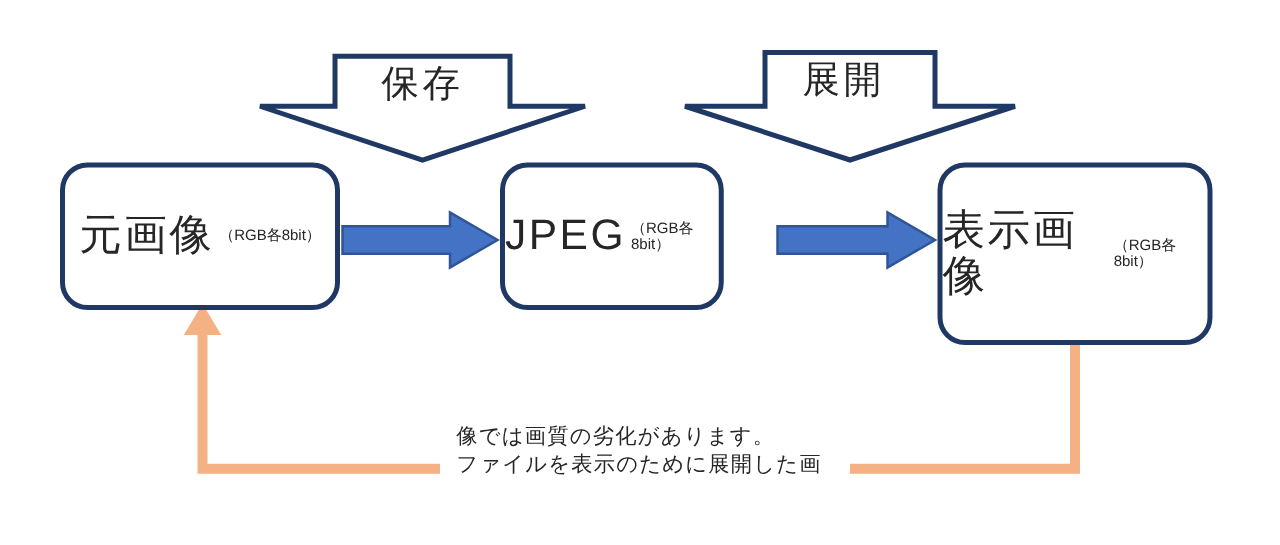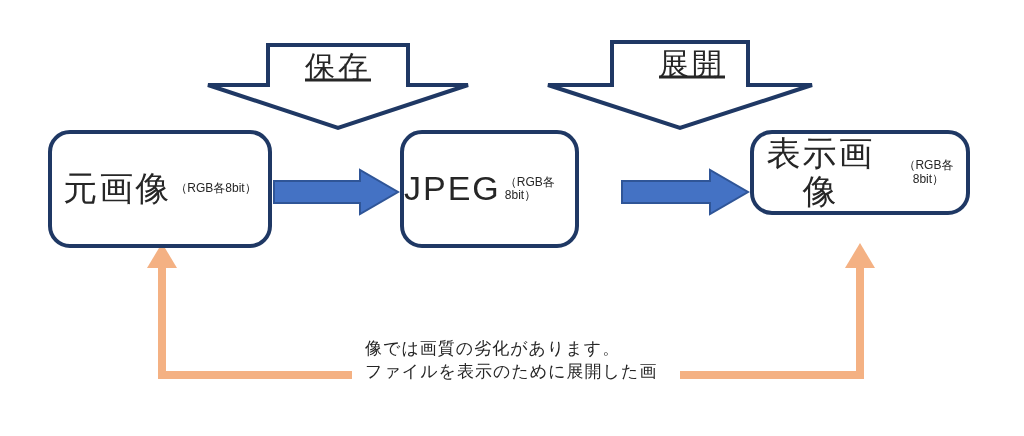--- a/index.html
+++ b/index.html
@@ -71,21 +71,20 @@
     color: var(--text);
     line-height: 1.1;
   }
   .arrow-label {
     position: absolute;
     font-size: 30px;
     color: var(--text);
     letter-spacing: 3px;
     transform: translate(-50%, -50%);
     white-space: nowrap;
-    text-decoration: underline;
   }
   .note {
     position: absolute;
     left: 365px;
     top: 337px;
     width: 330px;
     font-size: 17px;
     line-height: 23px;
     color: var(--text);
     letter-spacing: 1px;
@@ -104,33 +103,33 @@
     <polygon class="blue-arrow" points="274,181 360,181 360,170 398,192 360,214 360,203 274,203"></polygon>
     <polygon class="blue-arrow" points="622,181 710,181 710,170 748,192 710,214 710,203 622,203"></polygon>
 
     <path class="orange-line" d="M 352 375 L 162 375 L 162 262"></path>
     <polygon class="orange-head" points="147,268 177,268 162,243"></polygon>
     <path class="orange-line" d="M 680 375 L 860 375 L 860 262"></path>
     <polygon class="orange-head" points="845,268 875,268 860,243"></polygon>
   </svg>
 
   <div class="arrow-label" style="left:338px; top:67px;">保存</div>
-  <div class="arrow-label" style="left:692px; top:64px;">展開</div>
+  <div class="arrow-label" style="left:675px; top:64px;">展開</div>
 
   <div class="node-box" style="left:48px; top:130px; width:224px; height:118px;">
     <div class="node-title">元画像</div>
     <div class="node-subtitle">（RGB各8bit）</div>
   </div>
 
   <div class="node-box" style="left:400px; top:130px; width:179px; height:118px;">
     <div class="node-title">JPEG</div>
     <div class="node-subtitle">（RGB各8bit）</div>
   </div>
 
-  <div class="node-box" style="left:750px; top:130px; width:220px; height:85px;text-align:center;">
+  <div class="node-box" style="left:750px; top:130px; width:220px; height:146px;">
     <div class="node-title">表示画像</div>
     <div class="node-subtitle">（RGB各8bit）</div>
   </div>
 
   <div class="note">
     <div>像では画質の劣化があります。</div>
     <div>ファイルを表示のために展開した画</div>
   </div>
 
 </div>

